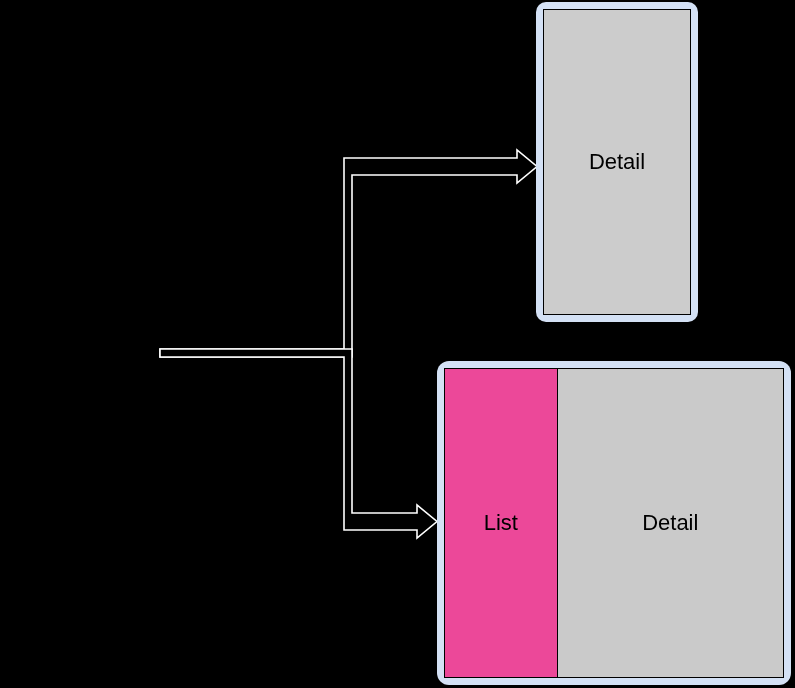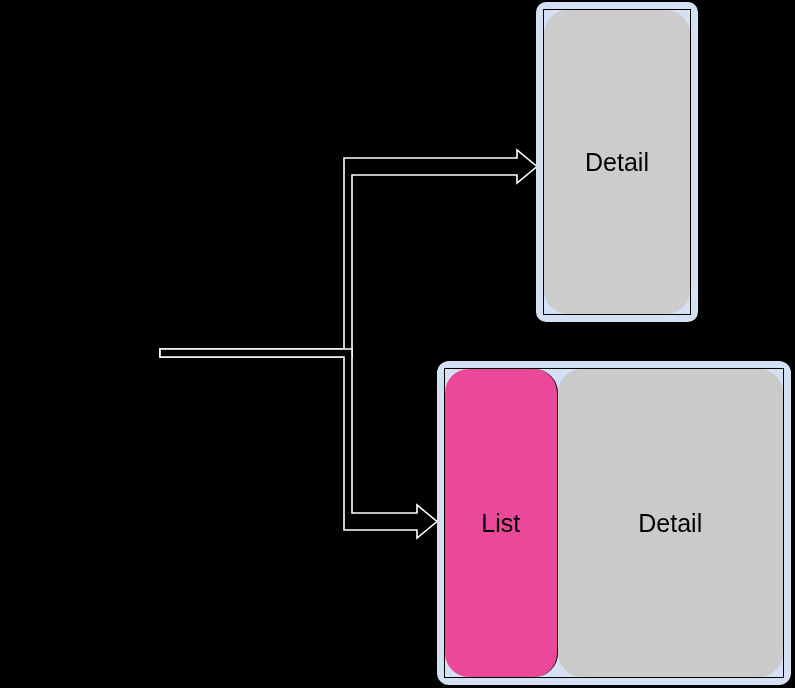--- a/index.html
+++ b/index.html
@@ -72,22 +72,21 @@
     display: flex;
     overflow: hidden;
   }
   .pane {
     display: flex;
     align-items: center;
     justify-content: center;
     box-sizing: border-box;
     height: 100%;
     color: #000000;
-    font-size: 25px;
-    border-radius: 24px;
+    font-size: 22px;
   }
   .pane.detail-full { width: 100%; background: #cccccc; }
   .pane.list       { width: 33.3%; background: #ec4899; border-right: 1px solid #000000; }
   .pane.detail     { width: 66.7%; background: #cacaca; }
 
   
   #connectors {
     position: absolute;
     left: 0;
     top: 0;

